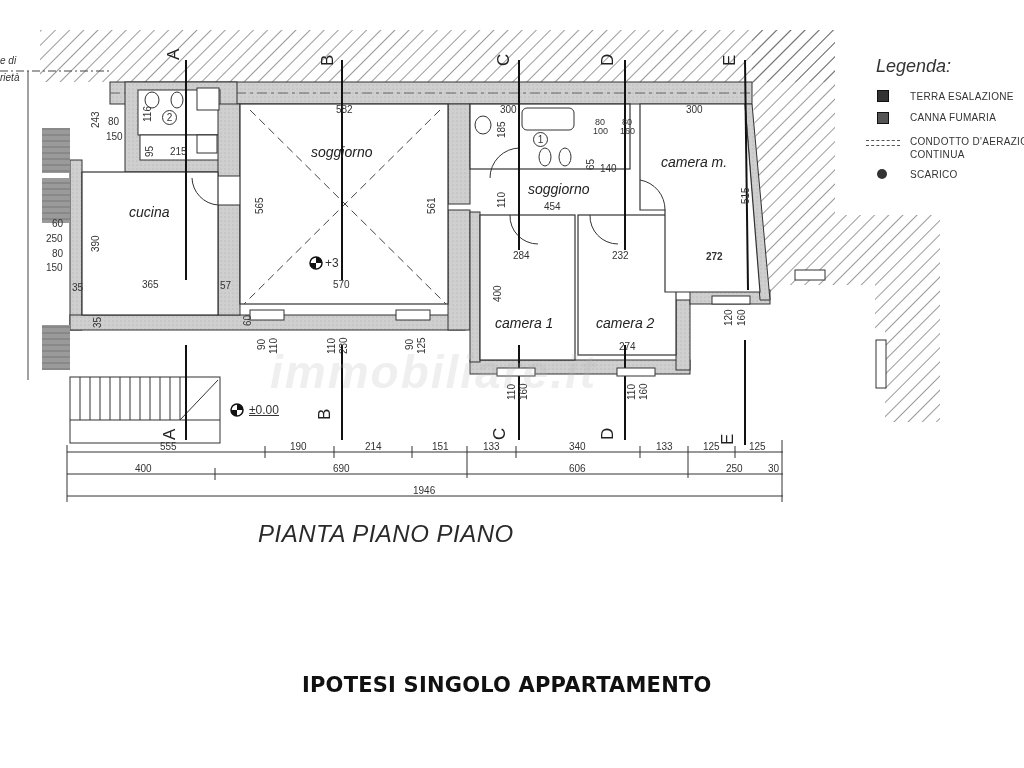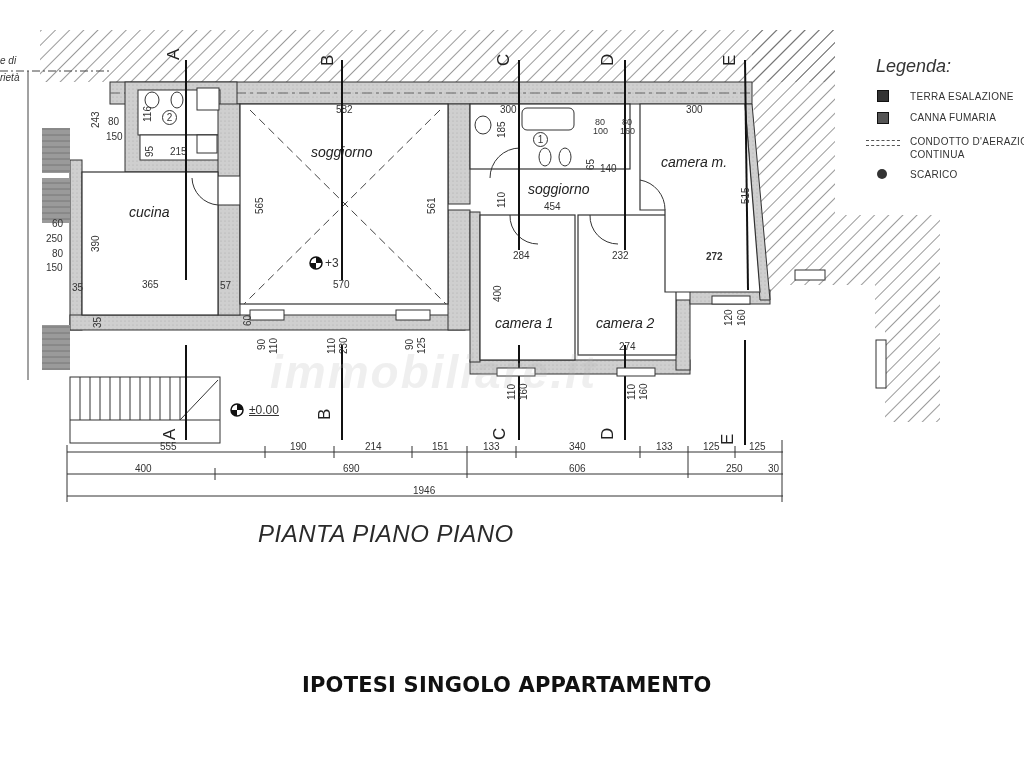--- a/index.html
+++ b/index.html
@@ -257,21 +257,21 @@
 <div class="lbl dim" style="left:290px;top:441px;">190</div>
 <div class="lbl dim" style="left:365px;top:441px;">214</div>
 <div class="lbl dim" style="left:432px;top:441px;">151</div>
 <div class="lbl dim" style="left:483px;top:441px;">133</div>
 <div class="lbl dim" style="left:569px;top:441px;">340</div>
 <div class="lbl dim" style="left:656px;top:441px;">133</div>
 <div class="lbl dim" style="left:703px;top:441px;">125</div>
 <div class="lbl dim" style="left:749px;top:441px;">125</div>
 
 <div class="lbl dim" style="left:135px;top:463px;">400</div>
-<div class="lbl dim" style="left:343px;top:463px;">690</div>
+<div class="lbl dim" style="left:333px;top:463px;">690</div>
 <div class="lbl dim" style="left:569px;top:463px;">606</div>
 <div class="lbl dim" style="left:726px;top:463px;">250</div>
 <div class="lbl dim" style="left:768px;top:463px;">30</div>
 
 <div class="lbl dim" style="left:413px;top:485px;">1946</div>
 
 <div>
   <div class="lbl legend-title" style="left:876px;top:56px;">Legenda:</div>
   <div class="lbl" style="left:877px;top:90px;width:10px;height:10px;background:#333;border:1px solid #111;"></div>
   <div class="lbl legend-item" style="left:910px;top:91px;">TERRA ESALAZIONE</div>

